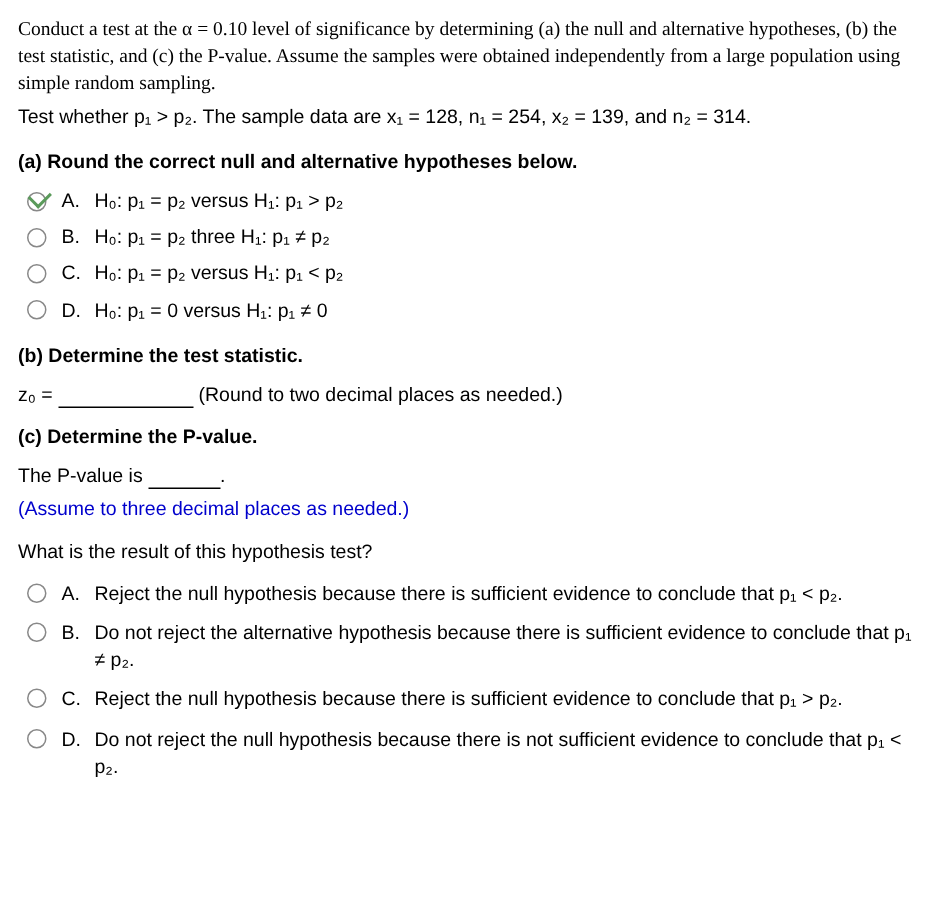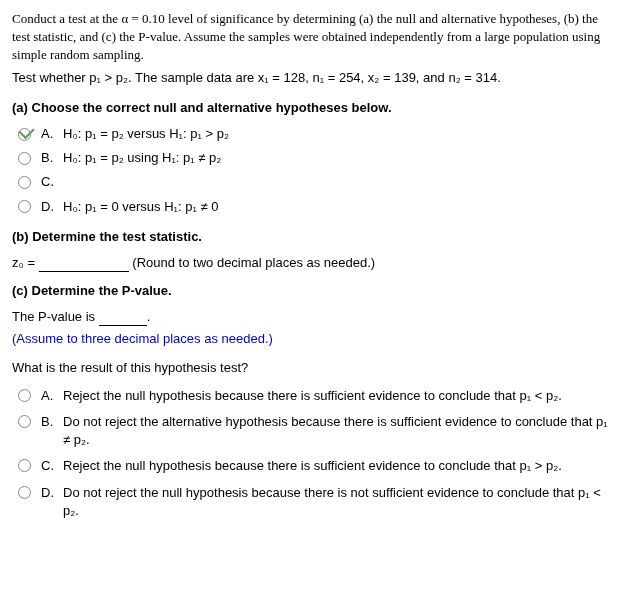--- a/index.html
+++ b/index.html
@@ -61,36 +61,37 @@
   .wide-options .option-row { align-items: flex-start; margin: 8px 0; }
   .wide-options .radio { margin-top: 2px; }
   .wide-options .opt-body { flex: 1; }
 </style>
 </head>
 <body>
 
 <div class="intro">Conduct a test at the α = 0.10 level of significance by determining (a) the null and alternative hypotheses, (b) the test statistic, and (c) the P-value. Assume the samples were obtained independently from a large population using simple random sampling.</div>
 <div class="test-whether">Test whether p₁ &gt; p₂. The sample data are x₁ = 128, n₁ = 254, x₂ = 139, and n₂ = 314.</div>
 
-<div class="section"><b>(a) Choose the correct null and alternative hypotheses below.</b></div>
+<div class="section"><b>(a) Round the correct null and alternative hypotheses below.</b></div>
 
 <div class="options">
   <div class="option-row">
     <span class="radio selected"></span>
     <span class="opt-label">A.</span>
     <span class="opt-text">H₀: p₁ = p₂ versus H₁: p₁ &gt; p₂</span>
   </div>
   <div class="option-row">
     <span class="radio"></span>
     <span class="opt-label">B.</span>
-    <span class="opt-text">H₀: p₁ = p₂ using H₁: p₁ ≠ p₂</span>
+    <span class="opt-text">H₀: p₁ = p₂ three H₁: p₁ ≠ p₂</span>
   </div>
   <div class="option-row">
     <span class="radio"></span>
     <span class="opt-label">C.</span>
+    <span class="opt-text">H₀: p₁ = p₂ versus H₁: p₁ &lt; p₂</span>
   </div>
   <div class="option-row">
     <span class="radio"></span>
     <span class="opt-label">D.</span>
     <span class="opt-text">H₀: p₁ = 0 versus H₁: p₁ ≠ 0</span>
   </div>
 </div>
 
 <div class="section"><b>(b) Determine the test statistic.</b></div>
 

